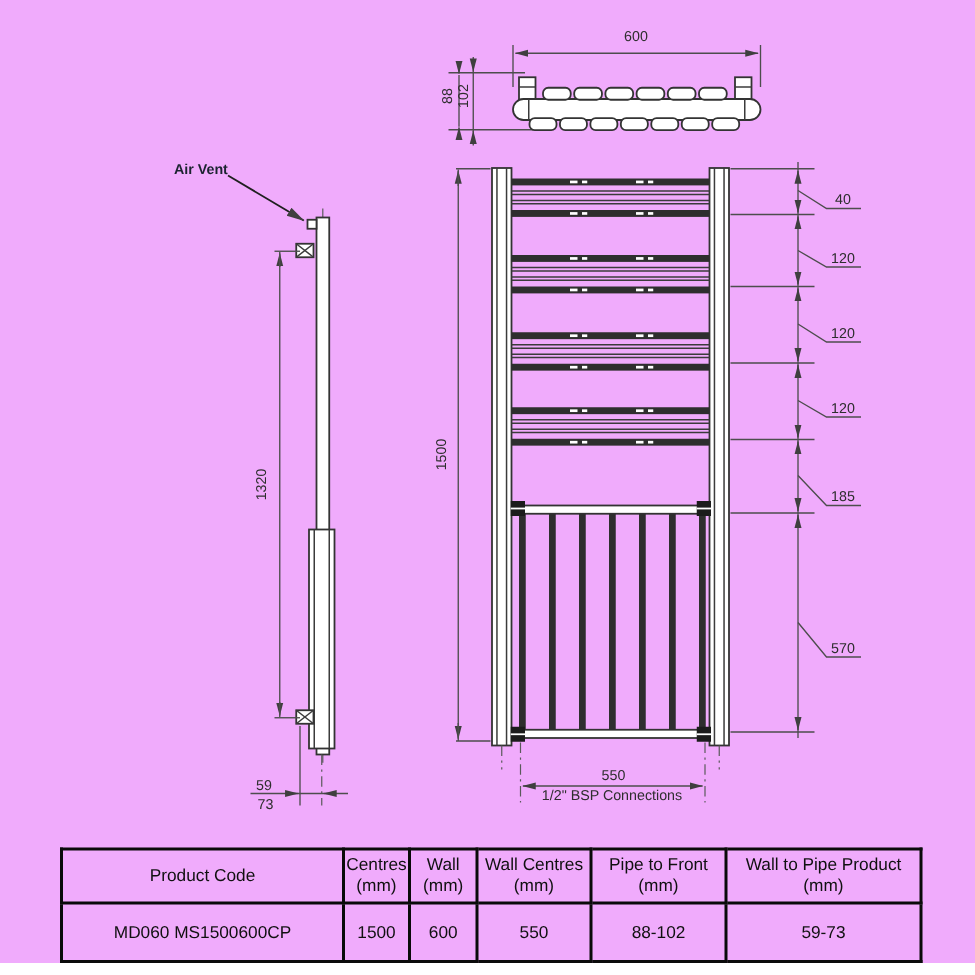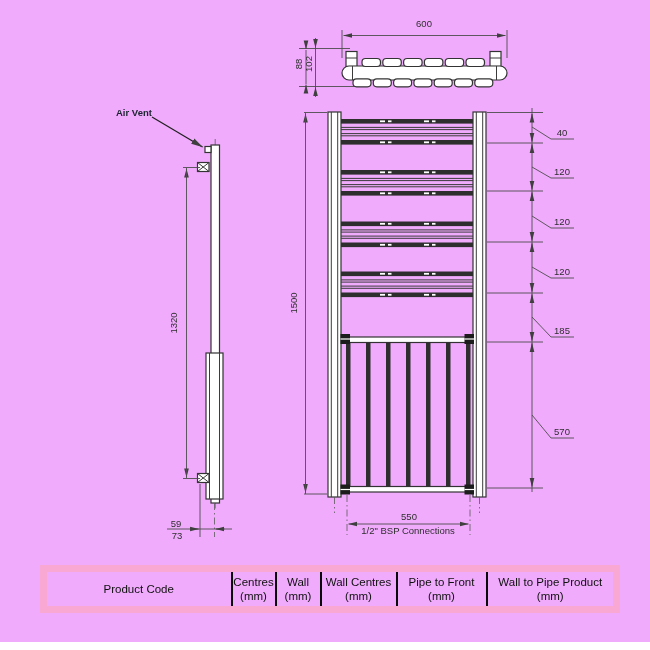--- a/index.html
+++ b/index.html
@@ -7,21 +7,21 @@
           font-family:"Liberation Sans",sans-serif;}
   svg{position:absolute;left:0;top:0;}
   .ln{stroke:#3b3b3b;stroke-width:1;fill:none;}
   .out{stroke:#333;stroke-width:1.2;fill:#fff;}
   .dim{stroke:#4d4d4d;stroke-width:0.9;fill:none;}
   .cl{stroke:#5a5a5a;stroke-width:0.8;fill:none;stroke-dasharray:7 3 1.5 3;}
   .dimtxt{font-family:"Liberation Sans",sans-serif;font-size:9.5px;fill:#2e2e2e;}
   .avtxt{font-family:"Liberation Sans",sans-serif;font-size:9.5px;font-weight:bold;fill:#1b2330;}
   
   #spec{position:absolute;left:40px;top:565px;}
-  #spec table{border-collapse:collapse;table-layout:fixed;border:7px solid #f9a8d4;}
+  #spec table{border-collapse:collapse;table-layout:fixed;border:1px solid #f9a8d4;}
   #spec th,#spec td{border:2px solid #0a0a0a;text-align:center;vertical-align:middle;
       font-family:"Liberation Sans",sans-serif;color:#101010;font-weight:normal;
       padding:0;overflow:hidden;}
   #spec th{font-size:11.5px;height:34px;line-height:1.25;}
   #spec td{font-size:11.5px;height:37px;}
   #spec th span{display:block;}
 </style>
 </head>
 <body>
 
@@ -277,17 +277,25 @@
       </th>
       <th>
         <span>Pipe to Front</span>
         <span>(mm)</span>
       </th>
       <th>
         <span>Wall to Pipe Product</span>
         <span>(mm)</span>
       </th>
     </tr>
+    <tr>
+      <td>MD060 MS1500600CP</td>
+      <td>1500</td>
+      <td>600</td>
+      <td>550</td>
+      <td>88-102</td>
+      <td>59-73</td>
+    </tr>
   </tbody>
       </table>
 </div>
 
 </div>
 
 </body></html>

